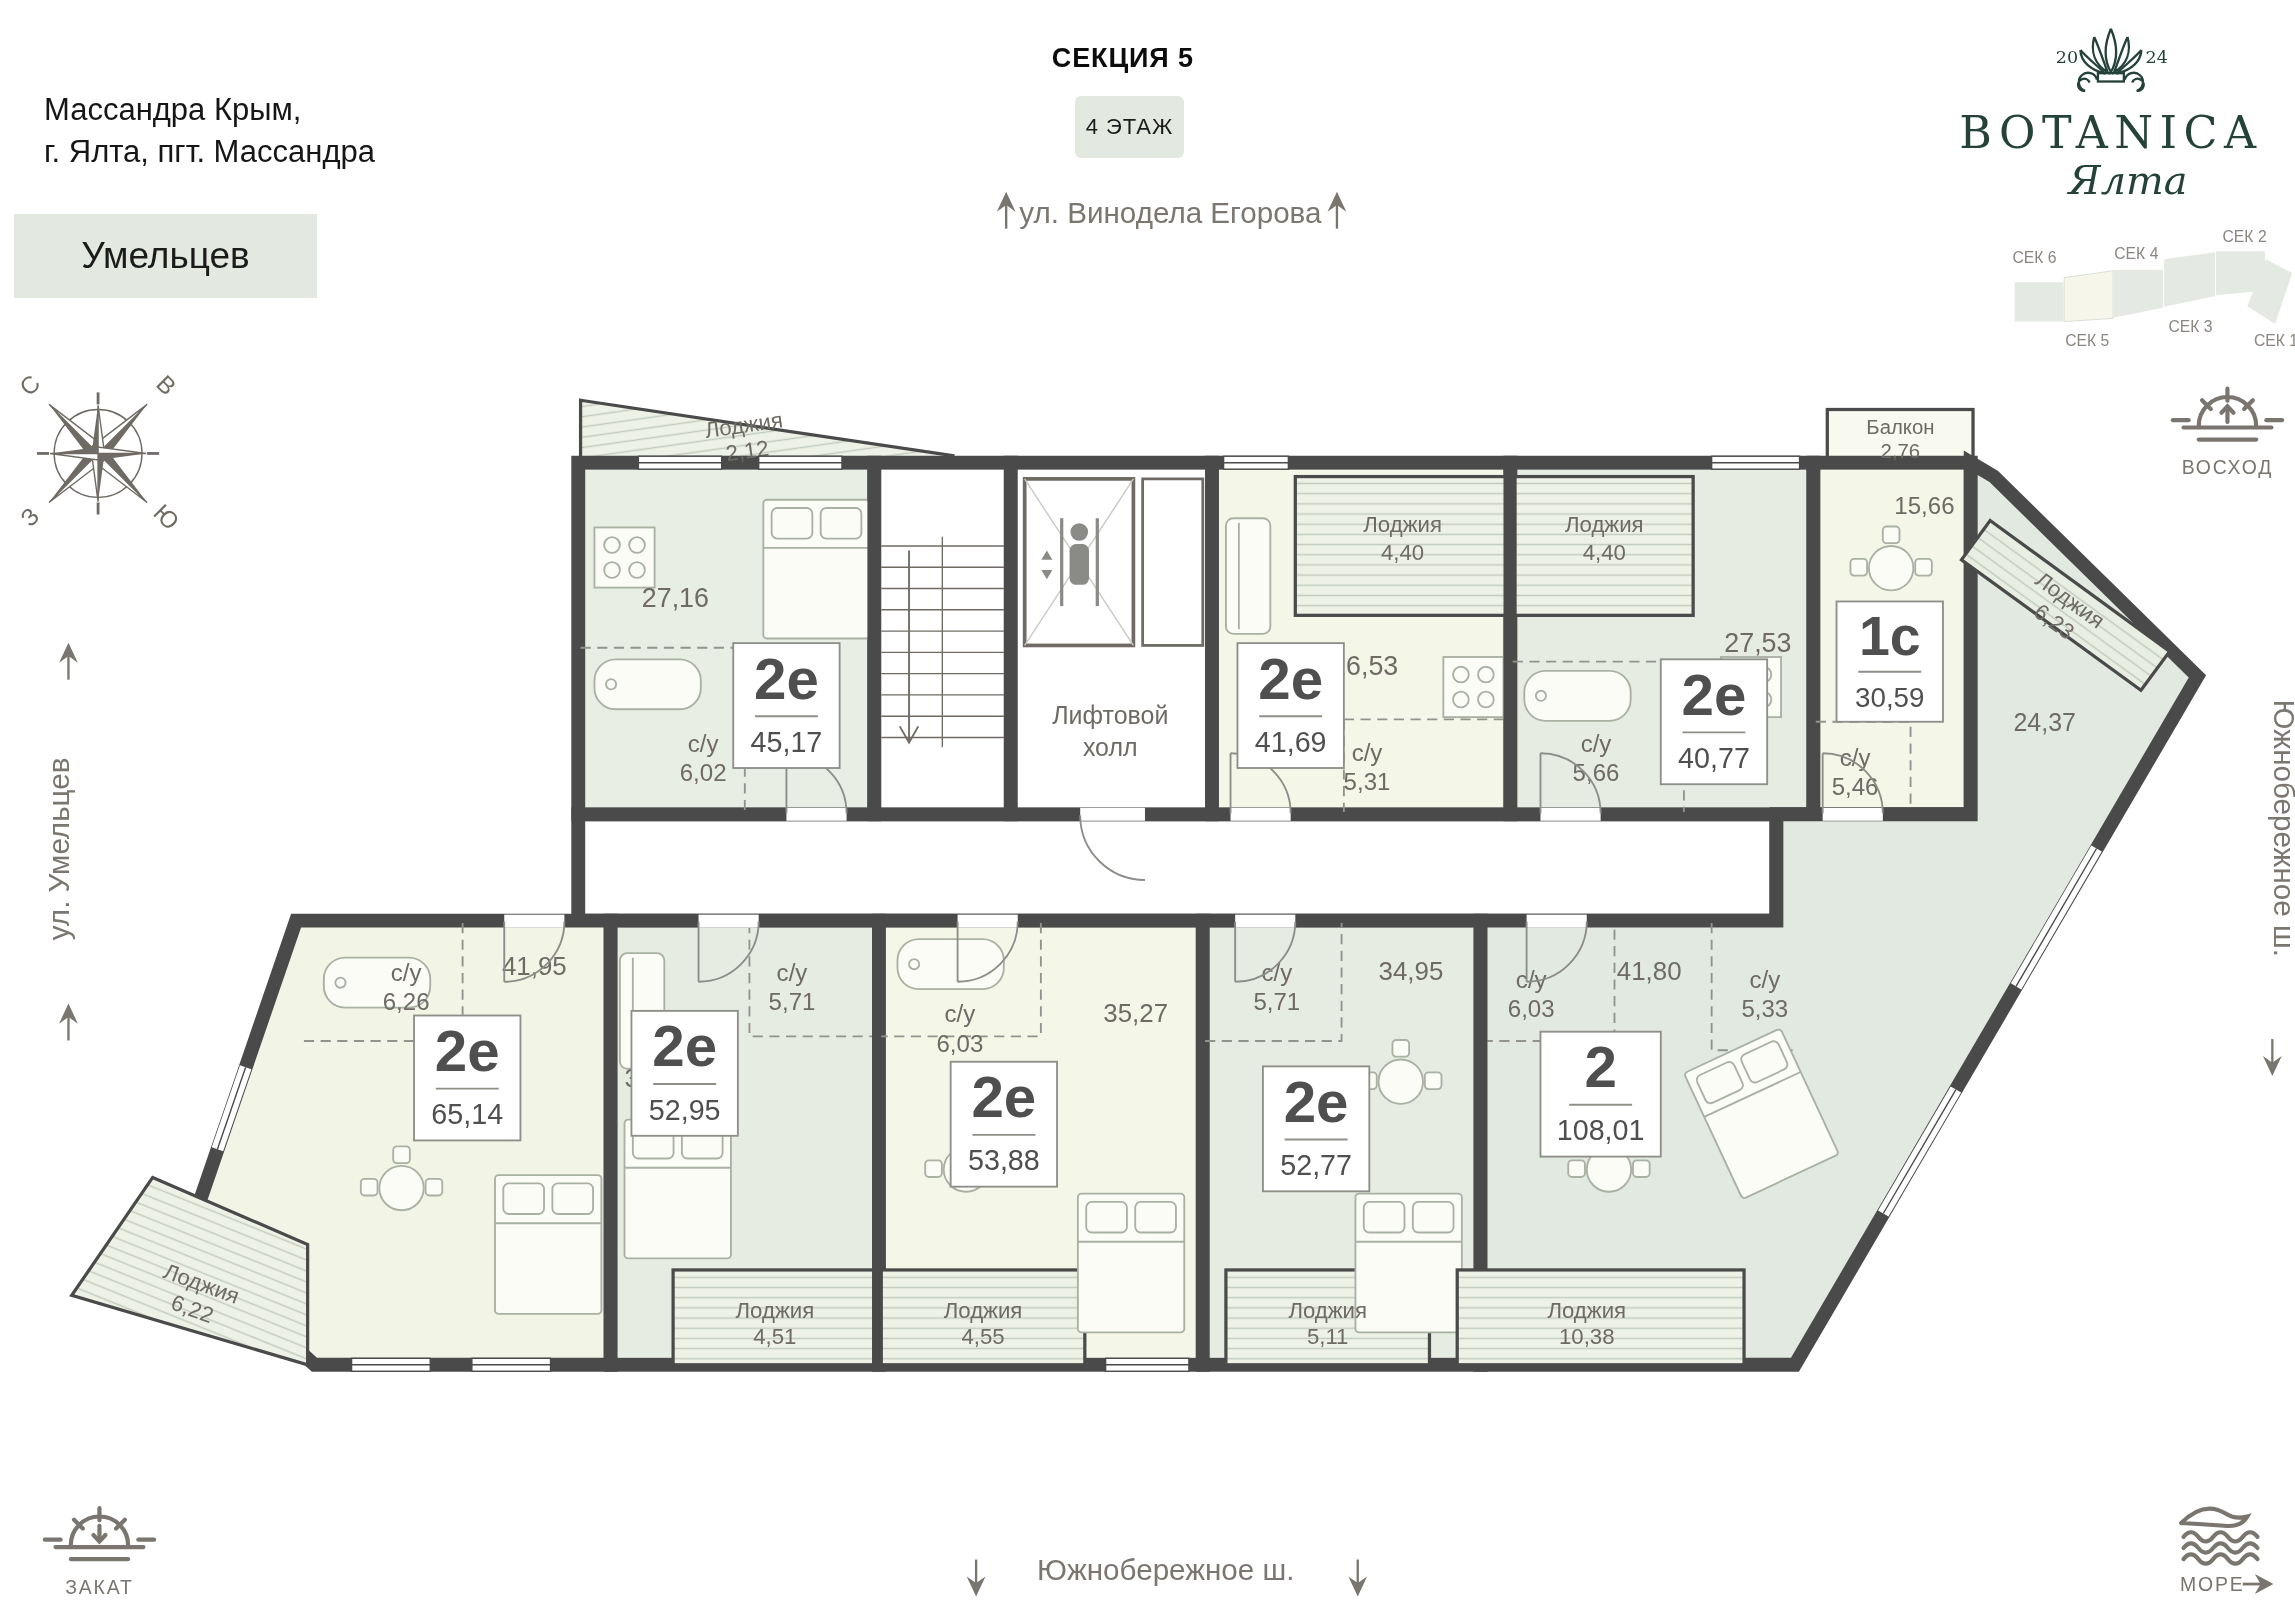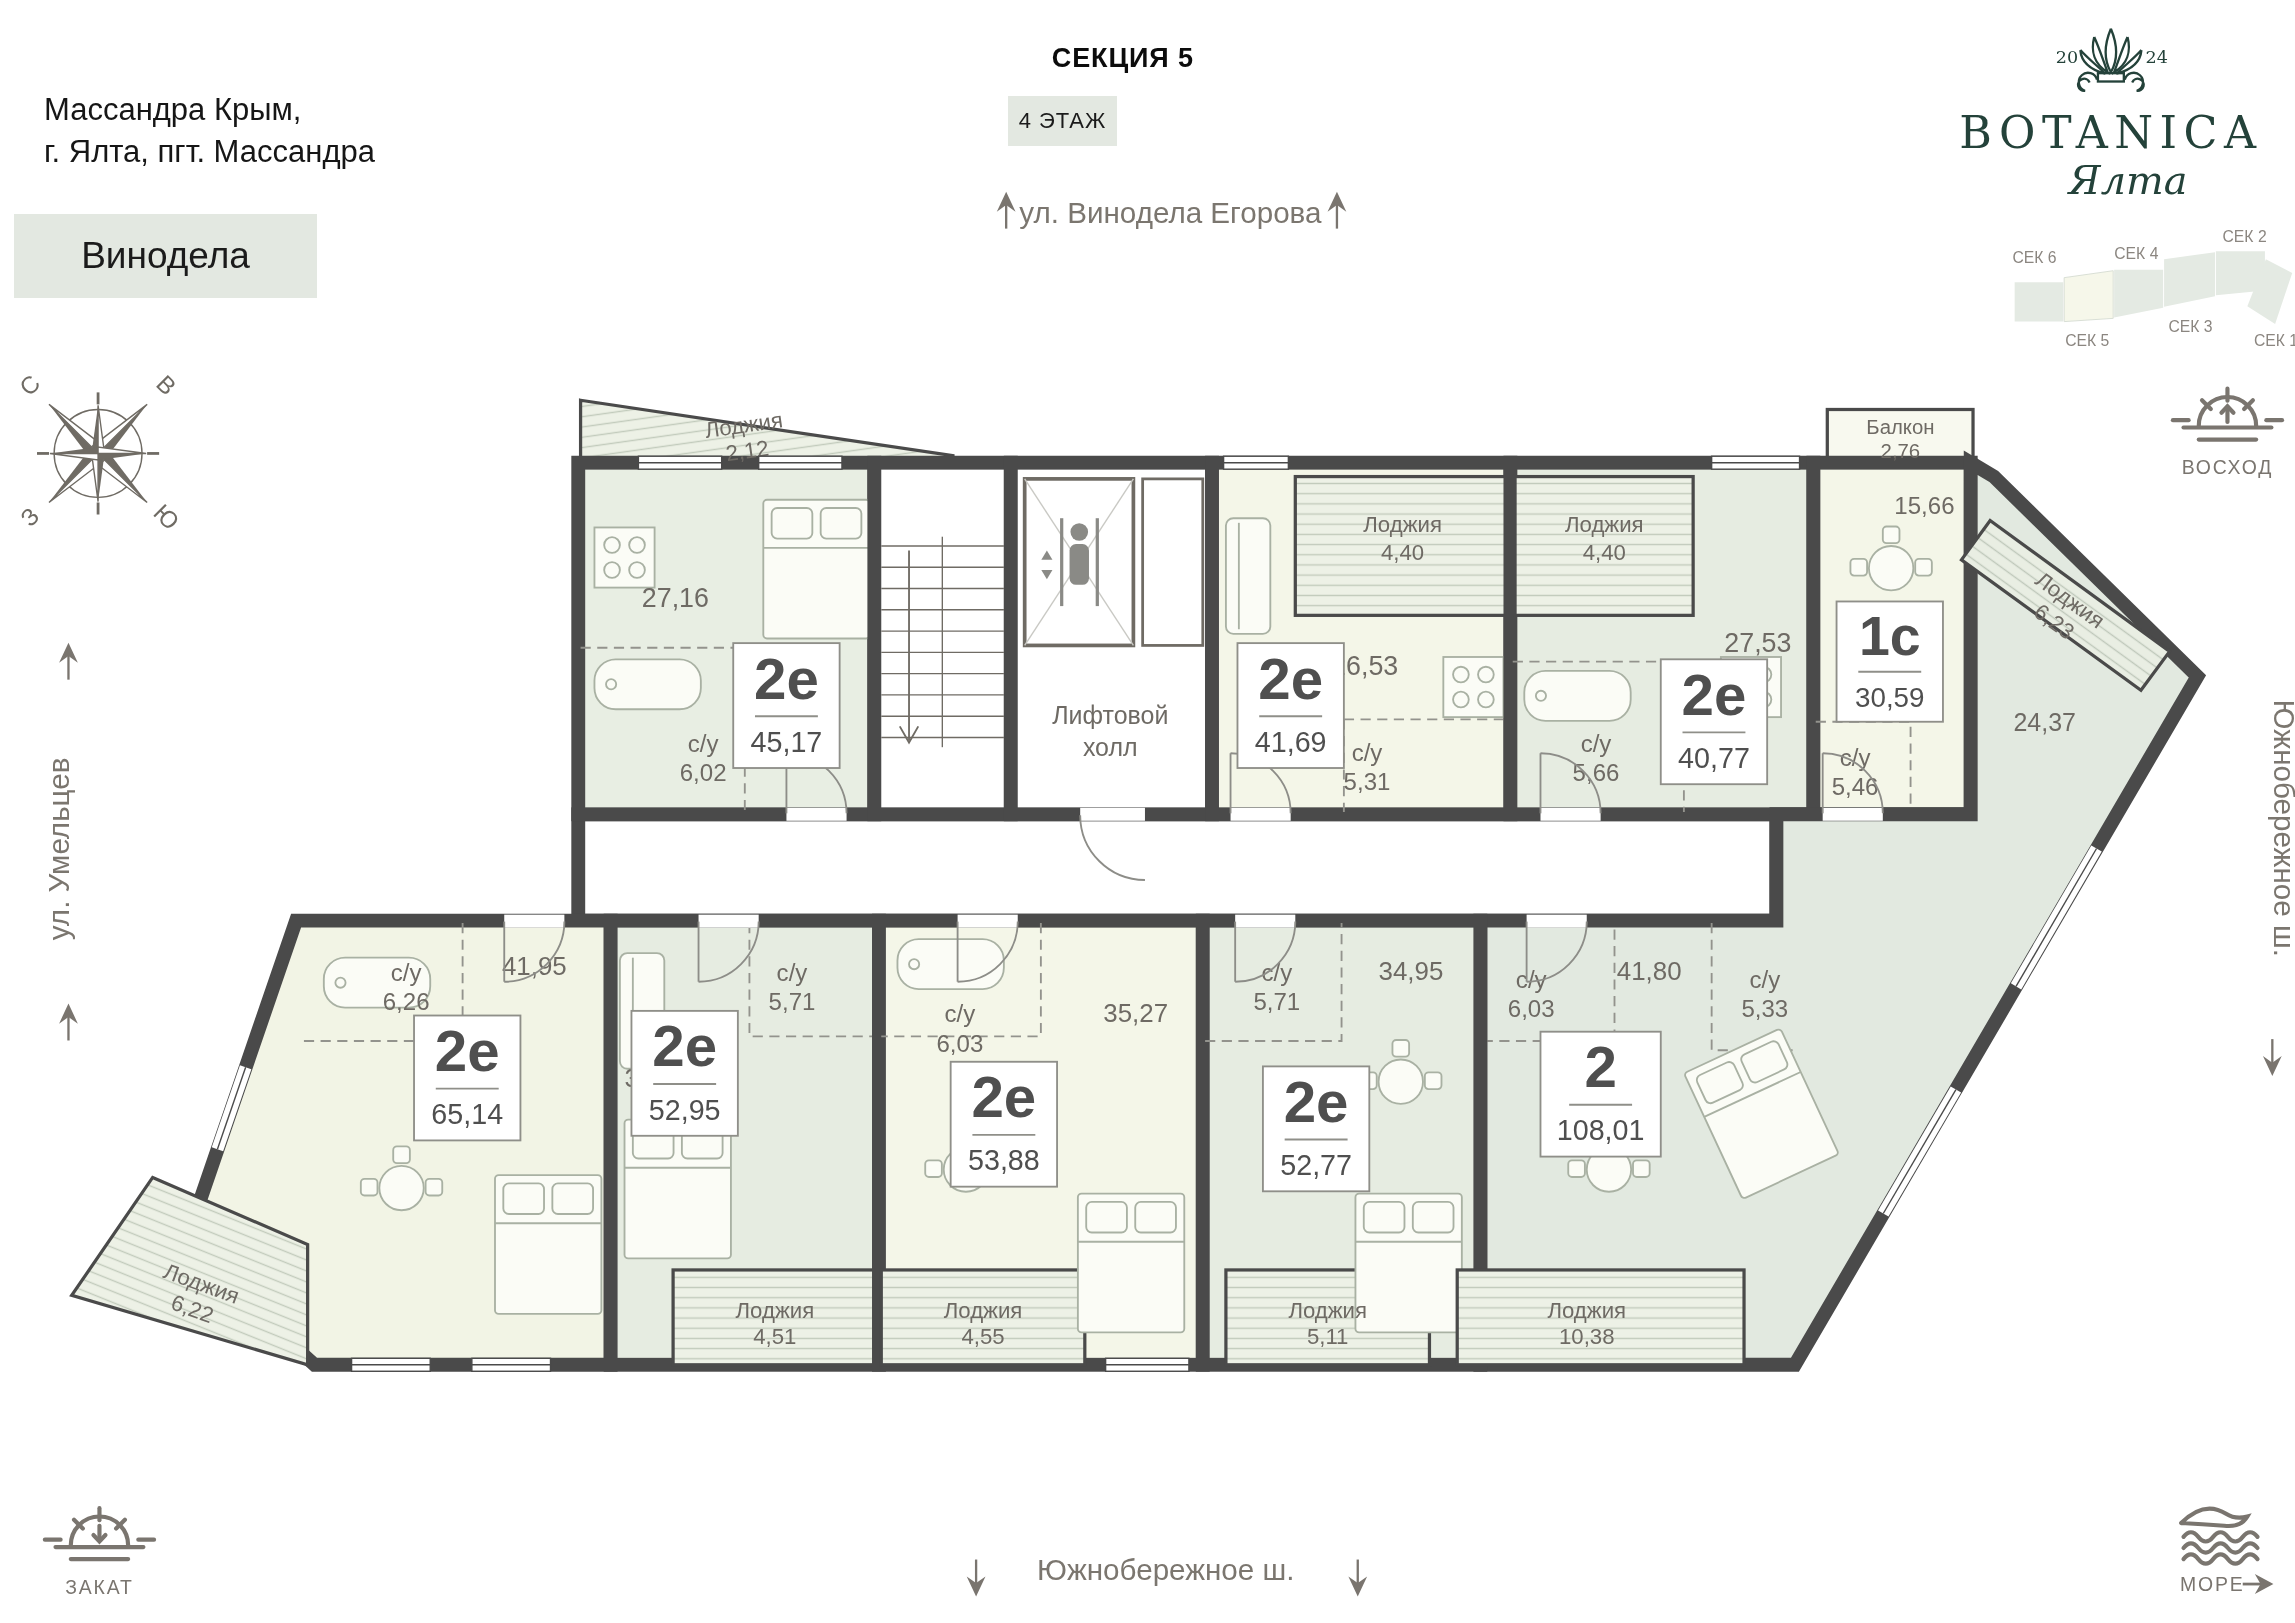--- a/index.html
+++ b/index.html
@@ -4,34 +4,34 @@
 <style>
   html,body{margin:0;padding:0;background:#ffffff;}
   #page{position:relative;width:2295px;height:1623px;background:#fff;overflow:hidden;
         font-family:"Liberation Sans",sans-serif;}
   .abs{position:absolute;}
   .title{font-size:36px;font-weight:bold;color:#0e0e0e;letter-spacing:0.5px;}
   .addr{font-size:31px;font-weight:300;color:#161616;line-height:43px;}
   .badge{background:#e3e8e1;color:#1b1b1b;display:flex;align-items:center;justify-content:center;}
   .kvartiry{left:14px;top:214px;width:303px;height:84px;font-size:37px;font-weight:300;}
   .section-title{left:986px;top:43px;width:208px;text-align:right;font-size:27px;font-weight:bold;color:#0c0c0c;letter-spacing:0.9px;}
-  .floor-badge{left:1008px;top:96px;width:109px;height:50px;font-size:22px;font-weight:400;letter-spacing:0.9px;}
+  .floor-badge{left:1075px;top:96px;width:109px;height:62px;font-size:22px;font-weight:400;letter-spacing:0.9px;border-radius:6px;}
   svg text{font-family:"Liberation Sans",sans-serif;}
   .plan-label{fill:#6e6a64;}
   .street{fill:#7b766f;font-size:64px;}
   .logo-brand{font-family:"DejaVu Serif","Liberation Serif",serif;fill:#24423a;}
 </style>
 </head>
 <body>
 
 <div id="page">
 
   <div class="abs addr" style="left:44px;top:88px;">Массандра Крым,</div>
   <div class="abs addr" style="left:44px;top:130px;">г. Ялта, пгт. Массандра</div>
-  <div class="abs badge kvartiry">Винодела</div>
+  <div class="abs badge kvartiry">Умельцев</div>
   <div class="abs section-title">СЕКЦИЯ 5</div>
   <div class="abs badge floor-badge">4 ЭТАЖ</div>
 
   <svg class="abs" style="left:0;top:0;" width="2295" height="1623" viewBox="0 0 4961 3508">
     <defs>
       <pattern id="hh" width="40" height="22" patternUnits="userSpaceOnUse">
         <rect width="40" height="22" fill="#edf1e6"></rect>
         <line x1="0" y1="11" x2="40" y2="11" stroke="#c2cbbc" stroke-width="3"></line>
       </pattern>
       <pattern id="hA" width="40" height="22" patternUnits="userSpaceOnUse" patternTransform="rotate(36)">

